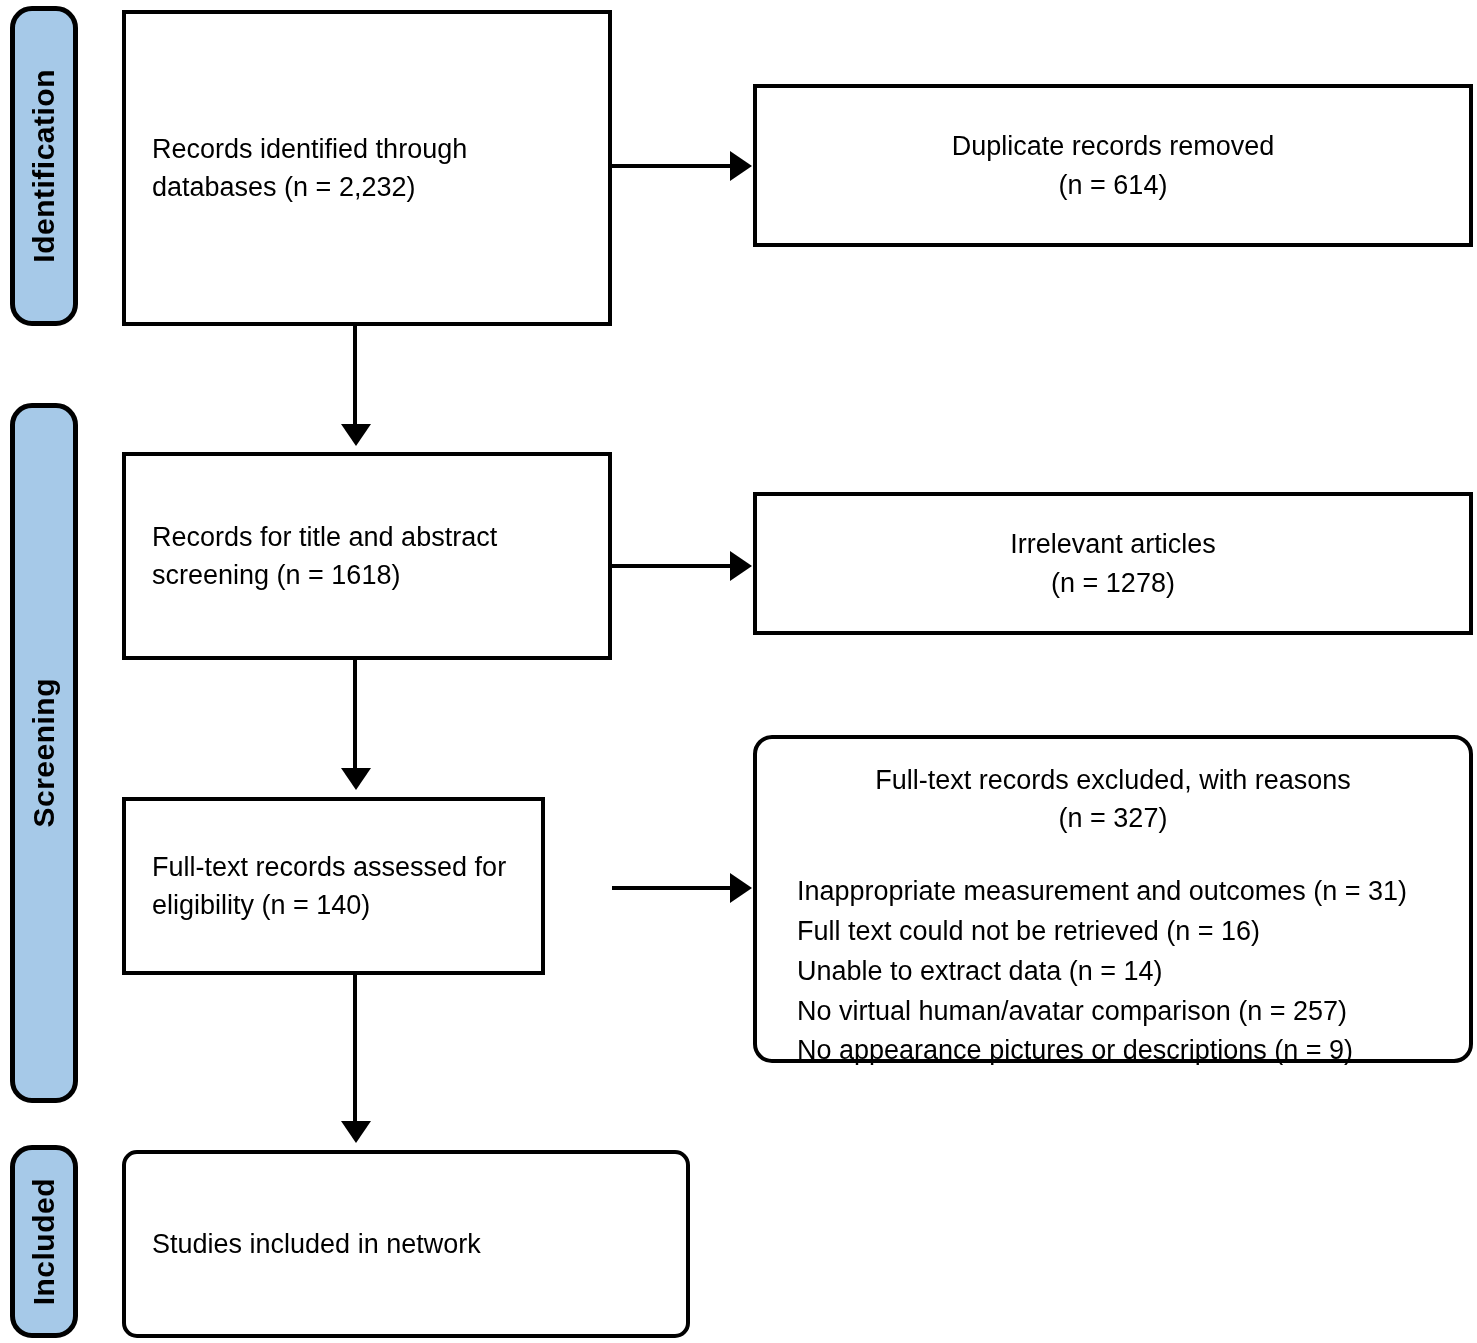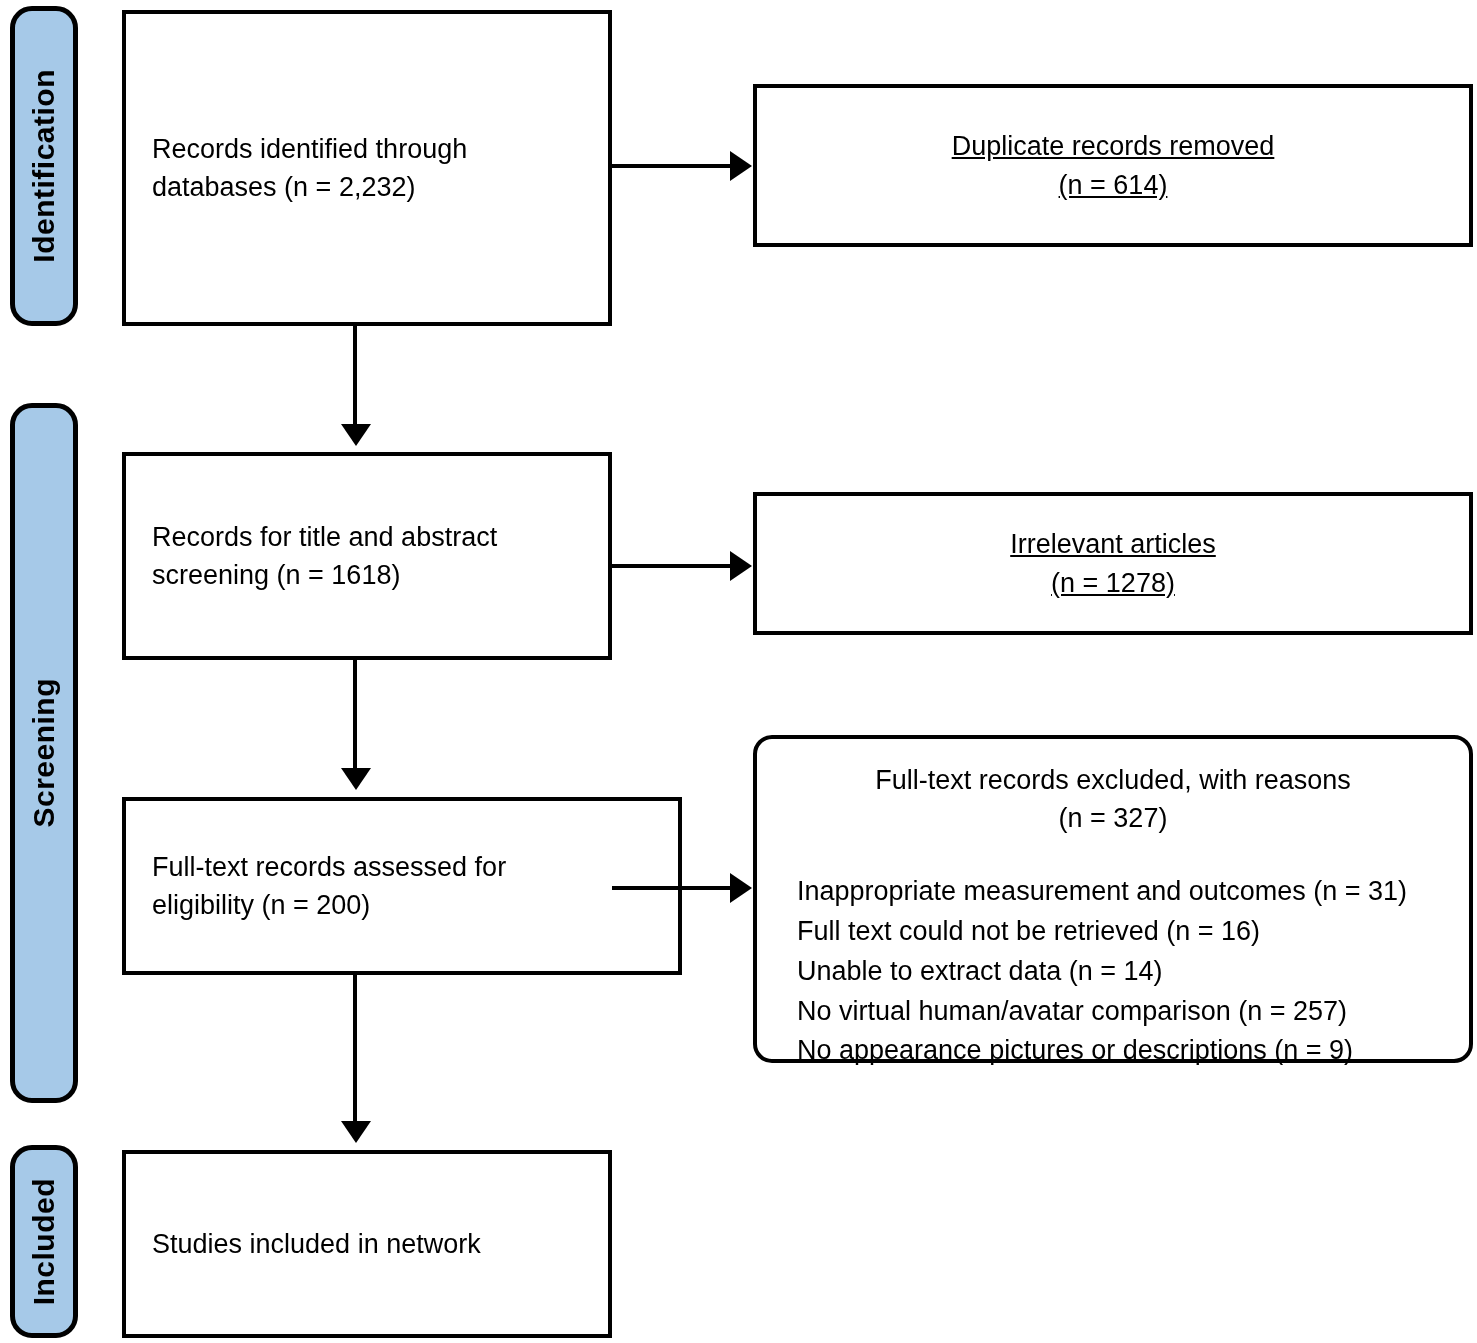--- a/index.html
+++ b/index.html
@@ -53,30 +53,30 @@
     display: flex;
     flex-direction: column;
     justify-content: center;
   }
   .box .box-text {
     font-size: 27px;
     line-height: 1.42;
     color: #000000;
   }
   .box.align-left .box-text  { text-align: left;  padding: 0 26px; }
-  .box.align-center .box-text { text-align: center; padding: 0 20px; text-decoration: underline; }
+  .box.align-center .box-text { text-align: center; padding: 0 20px; }
 
   #box-identified  { left: 122px; top: 10px;   width: 490px; height: 316px; }
   #box-duplicates  { left: 753px; top: 84px;   width: 720px; height: 163px; }
   #box-screened    { left: 122px; top: 452px;  width: 490px; height: 208px; }
   #box-irrelevant  { left: 753px; top: 492px;  width: 720px; height: 143px; }
-  #box-fulltext    { left: 122px; top: 797px;  width: 560px; height: 178px; }
+  #box-fulltext    { left: 122px; top: 797px;  width: 423px; height: 178px; }
   #box-excluded    { left: 753px; top: 735px;  width: 720px; height: 328px;
                      justify-content: flex-start; border-radius: 19px; }
-  #box-included    { left: 122px; top: 1150px; width: 490px; height: 188px; }
+  #box-included    { left: 122px; top: 1150px; width: 568px; height: 188px; border-radius: 15px; }
 
   
   #box-excluded .excl-header {
     text-align: center;
     font-size: 27px;
     line-height: 1.42;
     padding: 22px 20px 0 20px;
     color: #000000;
   }
   #box-excluded .excl-reasons {
@@ -172,21 +172,21 @@
   <div class="box align-center" id="box-irrelevant">
     <div class="box-text">
       <span>Irrelevant articles</span><br>
       <span>(n = 1278)</span>
     </div>
   </div>
 
   <div class="box align-left" id="box-fulltext">
     <div class="box-text">
       <span>Full-text records assessed for</span><br>
-      <span>eligibility (n = 200)</span>
+      <span>eligibility (n = 140)</span>
     </div>
   </div>
 
   <div class="box" id="box-excluded">
     <div class="excl-header">
       <span>Full-text records excluded, with reasons</span><br>
       <span>(n = 327)</span>
     </div>
     <div class="excl-reasons">
       <div class="reason-line">Inappropriate measurement and outcomes (n = 31)</div>

